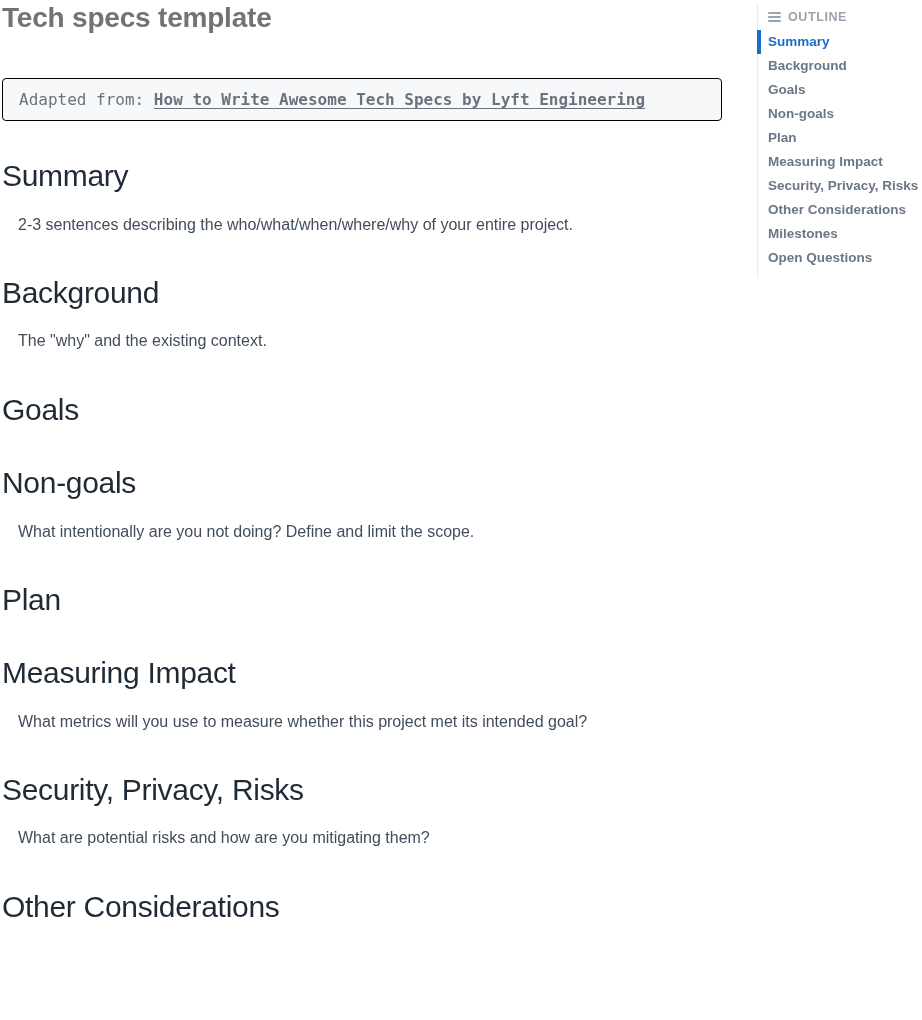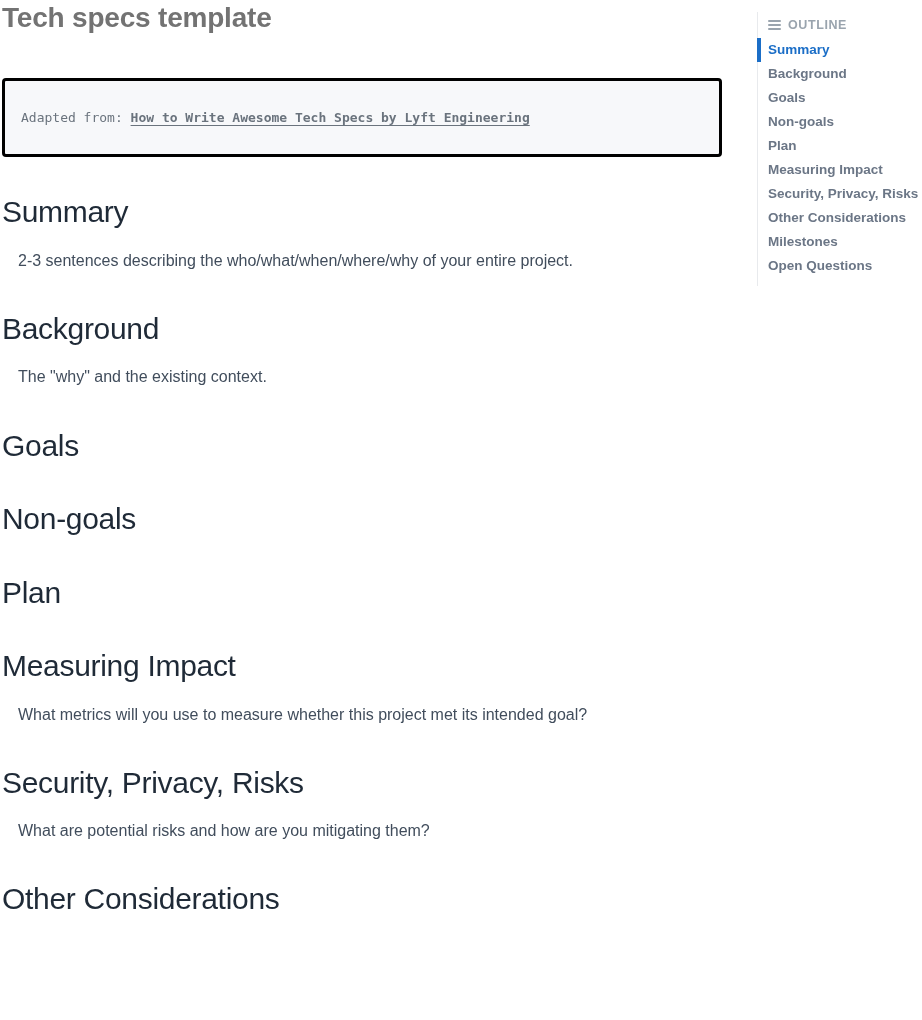--- a/index.html
+++ b/index.html
@@ -13,42 +13,42 @@
   
   .content{position:absolute;top:2px;left:2px;width:720px;}
 
   h1.doc-title{
     margin:0;font-size:28px;line-height:1.15;font-weight:700;color:#737373;
     letter-spacing:-0.2px;
   }
 
   .note{
     margin-top:44px;box-sizing:border-box;
-    background:#f7f8fa;border:3px solid #000000;border-radius:4px;
-    padding:28px 16px;
+    background:#f7f8fa;border:1px solid #000000;border-radius:4px;
+    padding:12px 16px;
     font-family:"DejaVu Sans Mono","Liberation Mono",monospace;
-    font-size:13px;line-height:17px;color:#6a737d;
+    font-size:16px;line-height:17px;color:#6a737d;
     white-space:nowrap;overflow:hidden;
   }
   .note a{
     color:#6a737d;font-weight:700;text-decoration:underline;
     text-underline-offset:3px;cursor:pointer;
   }
 
   section h2{
     margin:36px 0 8px;font-size:30px;line-height:1.25;font-weight:400;
     color:#1f2a37;letter-spacing:-0.3px;
   }
   section p{
     margin:16px;font-size:16px;line-height:1.7;color:#414d5c;max-width:702px;
   }
 
   
   .outline{
-    position:absolute;top:12px;left:757px;width:165px;box-sizing:border-box;
+    position:absolute;top:4px;left:757px;width:165px;box-sizing:border-box;
     border-left:1px solid #e8eaed;padding:5px 0 8px;
   }
   .outline-header{
     display:flex;align-items:center;gap:7px;
     padding:1px 6px 6px 10px;
     color:#9aa4ae;font-size:12.5px;font-weight:600;letter-spacing:0.6px;
   }
   .bars{display:flex;flex-direction:column;gap:2px;width:13px;flex:0 0 auto;}
   .bars i{display:block;height:2px;background:#9aa4ae;border-radius:1px;}
 
@@ -82,20 +82,21 @@
     <h2>Background</h2>
     <p>The "why" and the existing context.</p>
   </section>
 
   <section>
     <h2>Goals</h2>
   </section>
 
   <section>
     <h2>Non-goals</h2>
+    <p>What intentionally are you not doing? Define and limit the scope.</p>
   </section>
 
   <section>
     <h2>Plan</h2>
   </section>
 
   <section>
     <h2>Measuring Impact</h2>
     <p>What metrics will you use to measure whether this project met its intended goal?</p>
   </section>

